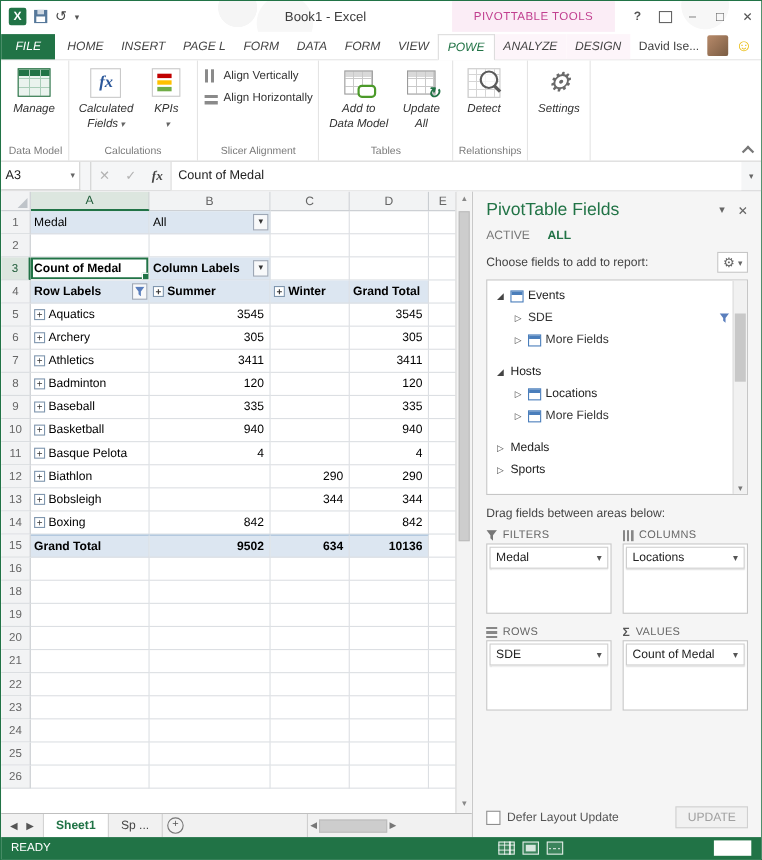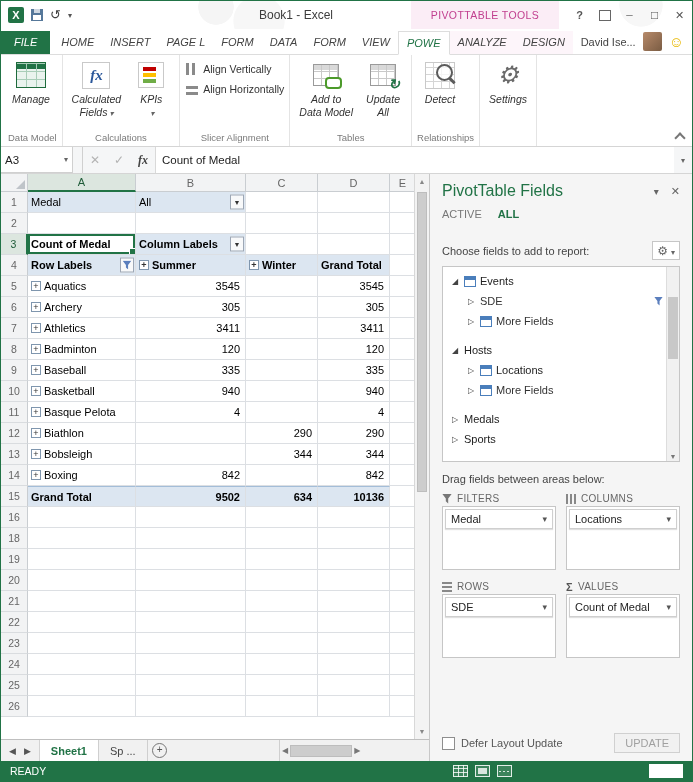--- a/index.html
+++ b/index.html
@@ -139,21 +139,21 @@
   
   .pane{flex:1;background:#F5F5F5;border-left:1px solid #C8C8C8;display:flex;flex-direction:column;padding:8px 12px 8px;font-size:11px;color:#444;overflow:hidden;}
   .pane-titlerow{display:flex;align-items:center;}
   .pane-title{font-size:16px;color:#217346;}
   .pane-icons{margin-left:auto;display:flex;gap:12px;color:#666;}
   .pi-caret::before{content:"▾";font-size:10px;}
   .pi-close::before{content:"✕";font-size:11px;}
   .pane-tabs{display:flex;gap:16px;margin-top:8px;font-size:11px;}
   .ptab{color:#777;}
   .ptab.active{color:#217346;font-weight:bold;}
-  .chooserow{display:flex;align-items:center;margin-top:21px;}
+  .chooserow{display:flex;align-items:center;margin-top:9px;}
   .gearbtn{margin-left:auto;border:1px solid #C6C6C6;background:#fff;height:19px;padding:0 4px;display:flex;align-items:center;gap:3px;color:#666;}
   .gearbtn .g::before{content:"⚙";font-size:12px;}
   .gearbtn .c::before{content:"▾";font-size:8px;}
   .treebox{margin-top:6px;background:#fff;border:1px solid #C6C6C6;height:196px;position:relative;overflow:hidden;padding:4px 16px 0 5px;flex:0 0 auto;}
   .titem{height:20px;display:flex;align-items:center;gap:4px;color:#333;}
   .titem.bold .tlabel{font-weight:normal;color:#222;}
   .titem.gend{margin-bottom:9px;}
   .tri{width:10px;font-size:8px;color:#444;text-align:center;flex:0 0 auto;}
   .ticon{width:12px;height:11px;border:1px solid #4A7EBB;background:linear-gradient(#4A7EBB 0 3px,#fff 3px);flex:0 0 auto;}
   .titem .funnel{margin-left:auto;}

